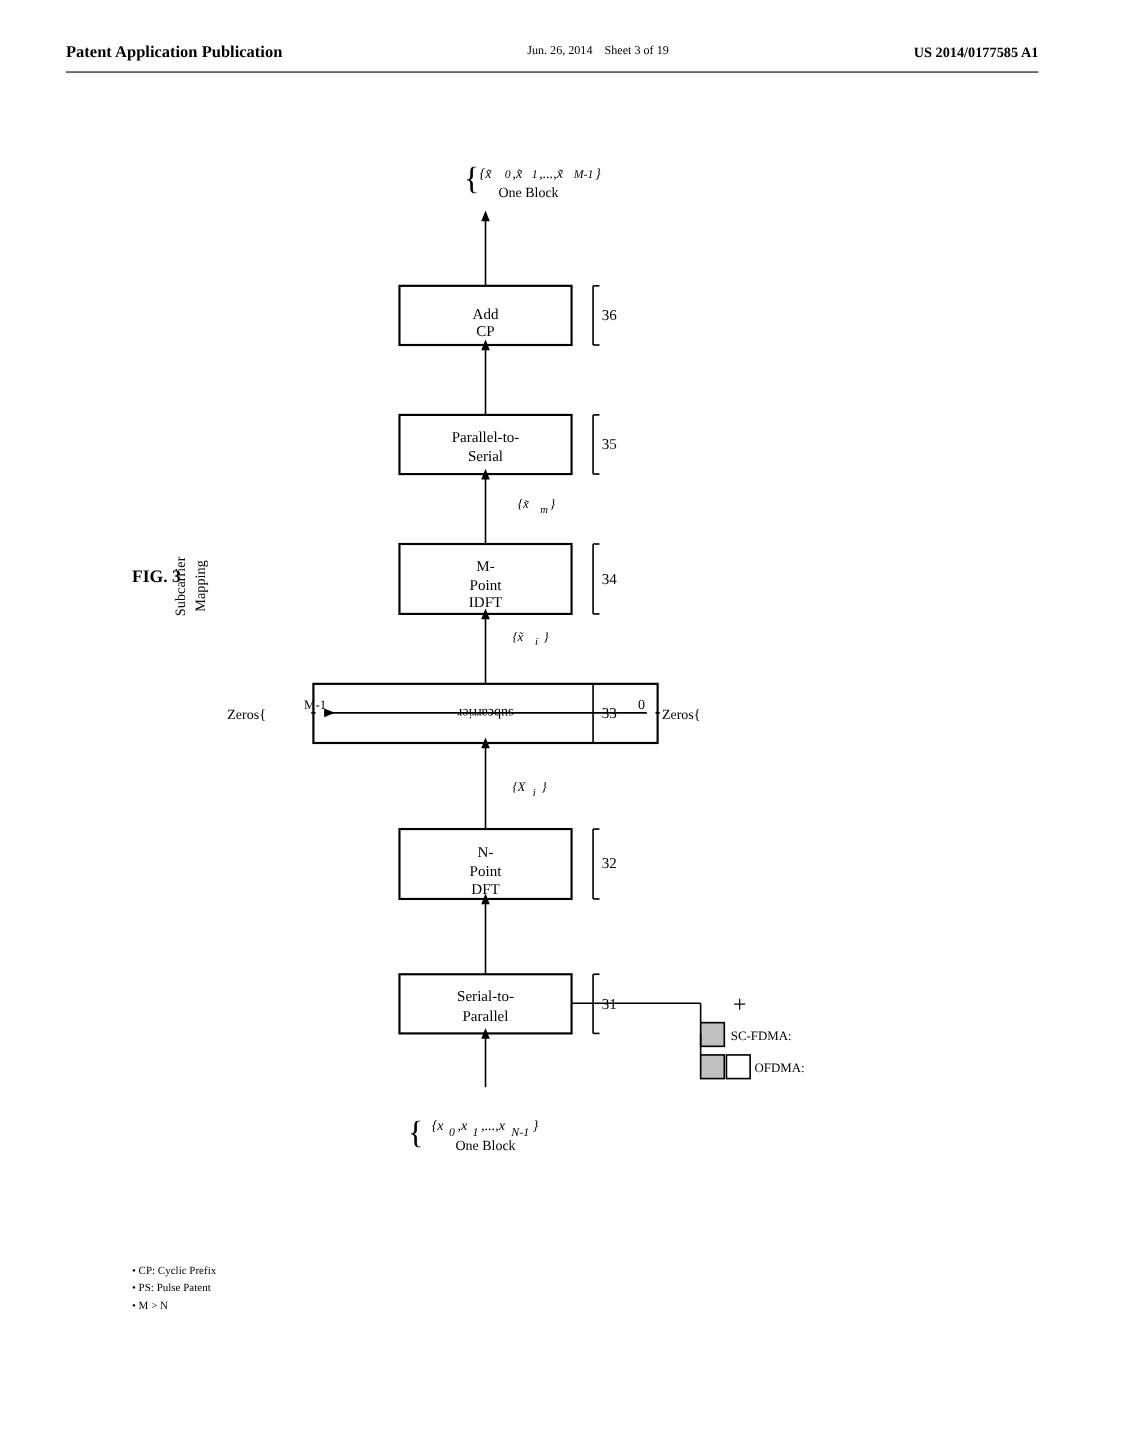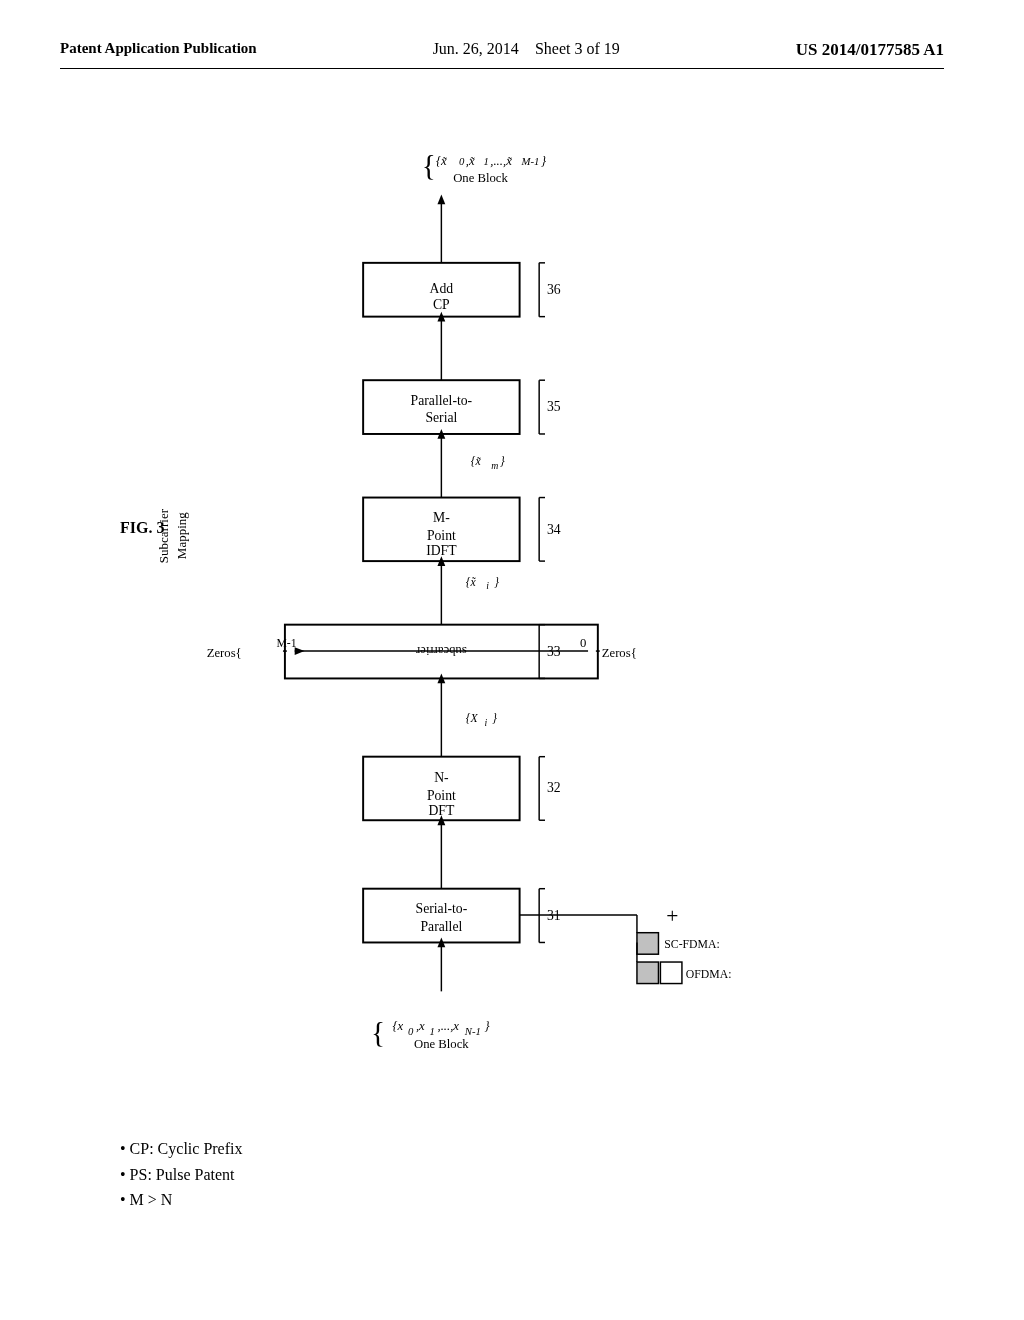--- a/index.html
+++ b/index.html
@@ -27,25 +27,25 @@
       align-items: flex-start;
       margin-bottom: 10px;
       border-bottom: 1px solid #000;
       padding-bottom: 8px;
     }
     .header-left {
       font-size: 15px;
       font-weight: bold;
     }
     .header-center {
-      font-size: 16px;
+      font-size: 11px;
       text-align: center;
     }
     .header-right {
-      font-size: 17px;
+      font-size: 13px;
       font-weight: bold;
     }
 
     
     .diagram-container {
       position: relative;
       width: 100%;
       height: 1150px;
       margin-top: 10px;
     }
@@ -65,22 +65,22 @@
       left: 0;
       width: 100%;
       height: 100%;
       pointer-events: none;
     }
 
     
     .footnote {
       position: absolute;
       left: 60px;
-      bottom: 16px;
-      font-size: 16px;
+      bottom: 30px;
+      font-size: 10px;
       line-height: 1.6;
     }
 
   </style>
 </head>
 <body>
 
 <div class="page">
 
   <div class="header">

